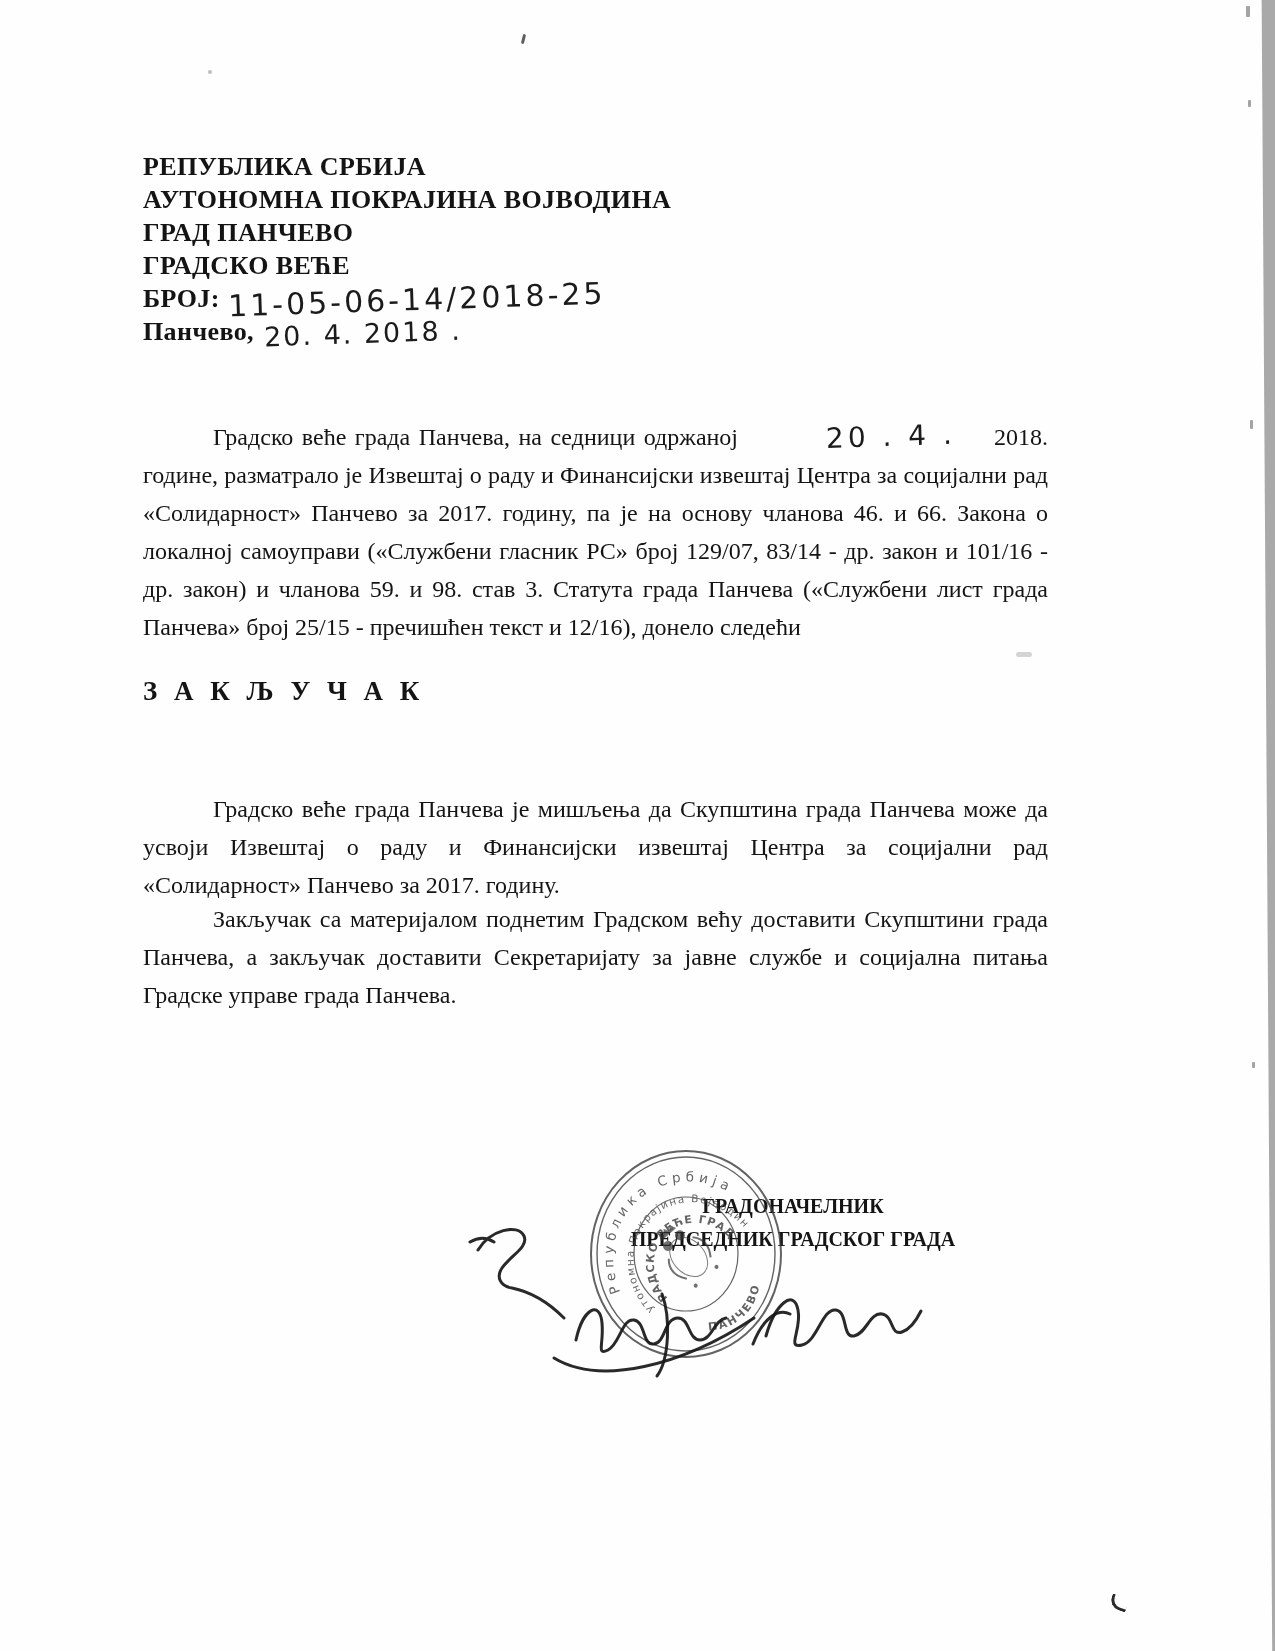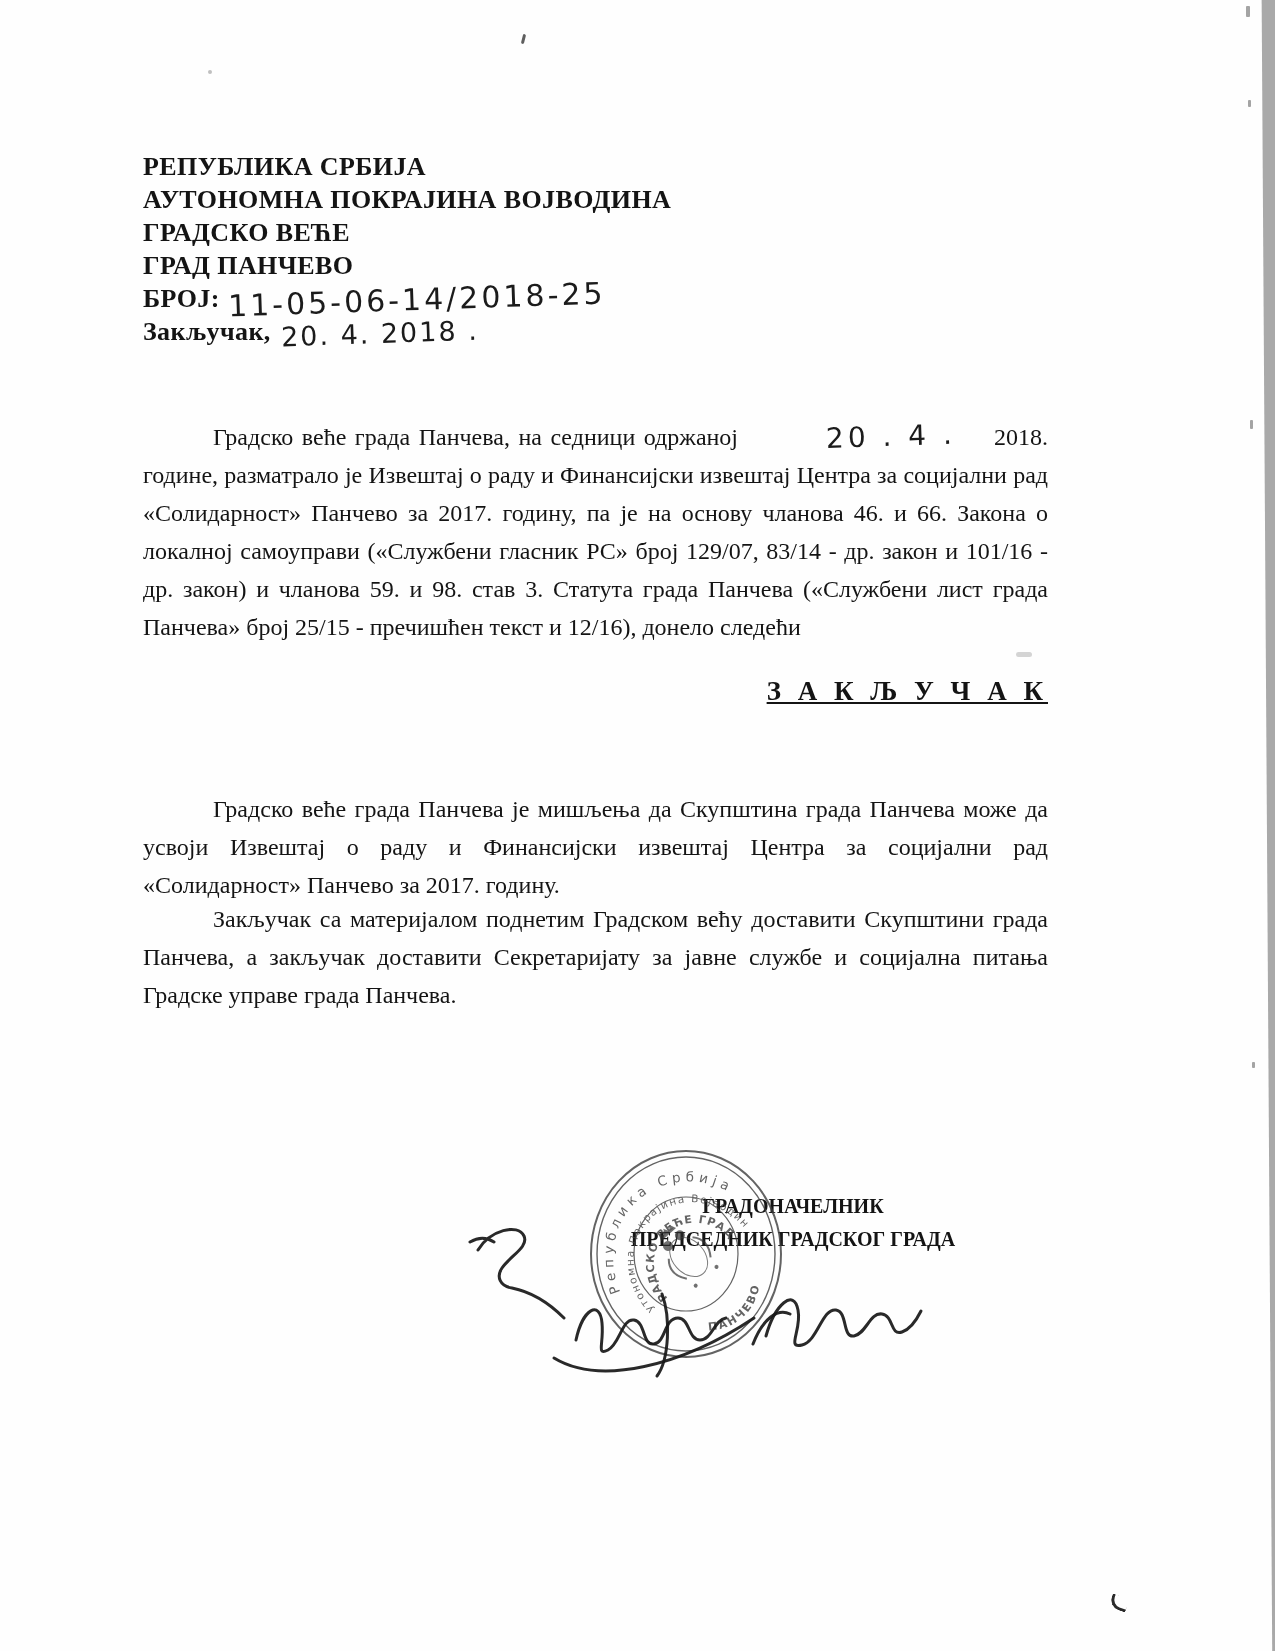--- a/index.html
+++ b/index.html
@@ -41,21 +41,21 @@
 
   
   .para {
     position:absolute; left:143px; width:905px;
     font-size:24px; line-height:38px; text-align:justify;
   }
   .para.indent { text-indent:70px; }
 
   .heading {
     position:absolute; left:143px; top:676px; width:905px;
-    text-align:right; font-weight:bold; font-size:27px; letter-spacing:5px;text-decoration:underline;
+    text-align:left; font-weight:bold; font-size:27px; letter-spacing:5px;
   }
 
   
   .sig-block {
     position:absolute; left:558px; top:1190px; width:470px; z-index:4;
     text-align:center; font-weight:bold; font-size:20px; line-height:33px;
   }
 
   .stamp { position:absolute; left:586px; top:1146px; width:200px; height:216px; z-index:5; opacity:.8; }
   .stamp ellipse { fill:none; stroke:#3d3d3d; }
@@ -84,27 +84,27 @@
 
   <div class="scanner-band"></div>
   <div class="band-speck" style="left:1246px; top:6px; width:4px; height:11px;"></div>
   <div class="band-speck" style="left:1248px; top:100px; width:3px; height:7px;"></div>
   <div class="band-speck" style="left:1250px; top:420px; width:3px; height:9px;"></div>
   <div class="band-speck" style="left:1252px; top:1062px; width:3px; height:6px;"></div>
 
   <div class="header">
     <div class="row">РЕПУБЛИКА СРБИЈА</div>
     <div class="row">АУТОНОМНА ПОКРАЈИНА ВОЈВОДИНА</div>
+    <div class="row">ГРАД ПАНЧЕВО</div>
     <div class="row">ГРАДСКО ВЕЋЕ</div>
-    <div class="row">ГРАД ПАНЧЕВО</div>
     <div class="row">
       <span>БРОЈ:</span><span class="hand hand-number">11-05-06-14/2018-25</span>
     </div>
     <div class="row">
-      <span>Закључак,</span><span class="hand hand-date-header">20. 4. 2018 .</span>
+      <span>Панчево,</span><span class="hand hand-date-header">20. 4. 2018 .</span>
     </div>
   </div>
 
   <div class="para indent" style="top:418px;">
     <span>Градско веће града Панчева, на седници одржаној</span><span class="hand hand-date-inline">20 . 4 .</span><span>2018. године, разматрало је Извештај о раду и Финансијски извештај Центра за социјални рад «Солидарност» Панчево за 2017. годину, па је на основу чланова 46. и 66. Закона о локалној самоуправи («Службени гласник РС» број 129/07, 83/14 - др. закон и 101/16 - др. закон) и чланова 59. и 98. став 3. Статута града Панчева («Службени лист града Панчева» број 25/15 - пречишћен текст и 12/16), донело следећи</span>
   </div>
 
   <div class="heading">З А К Љ У Ч А К</div>
 
   <div class="para indent" style="top:790px;">Градско веће града Панчева је мишљења да Скупштина града Панчева може да усвоји Извештај о раду и Финансијски извештај Центра за социјални рад «Солидарност» Панчево за 2017. годину.</div>

